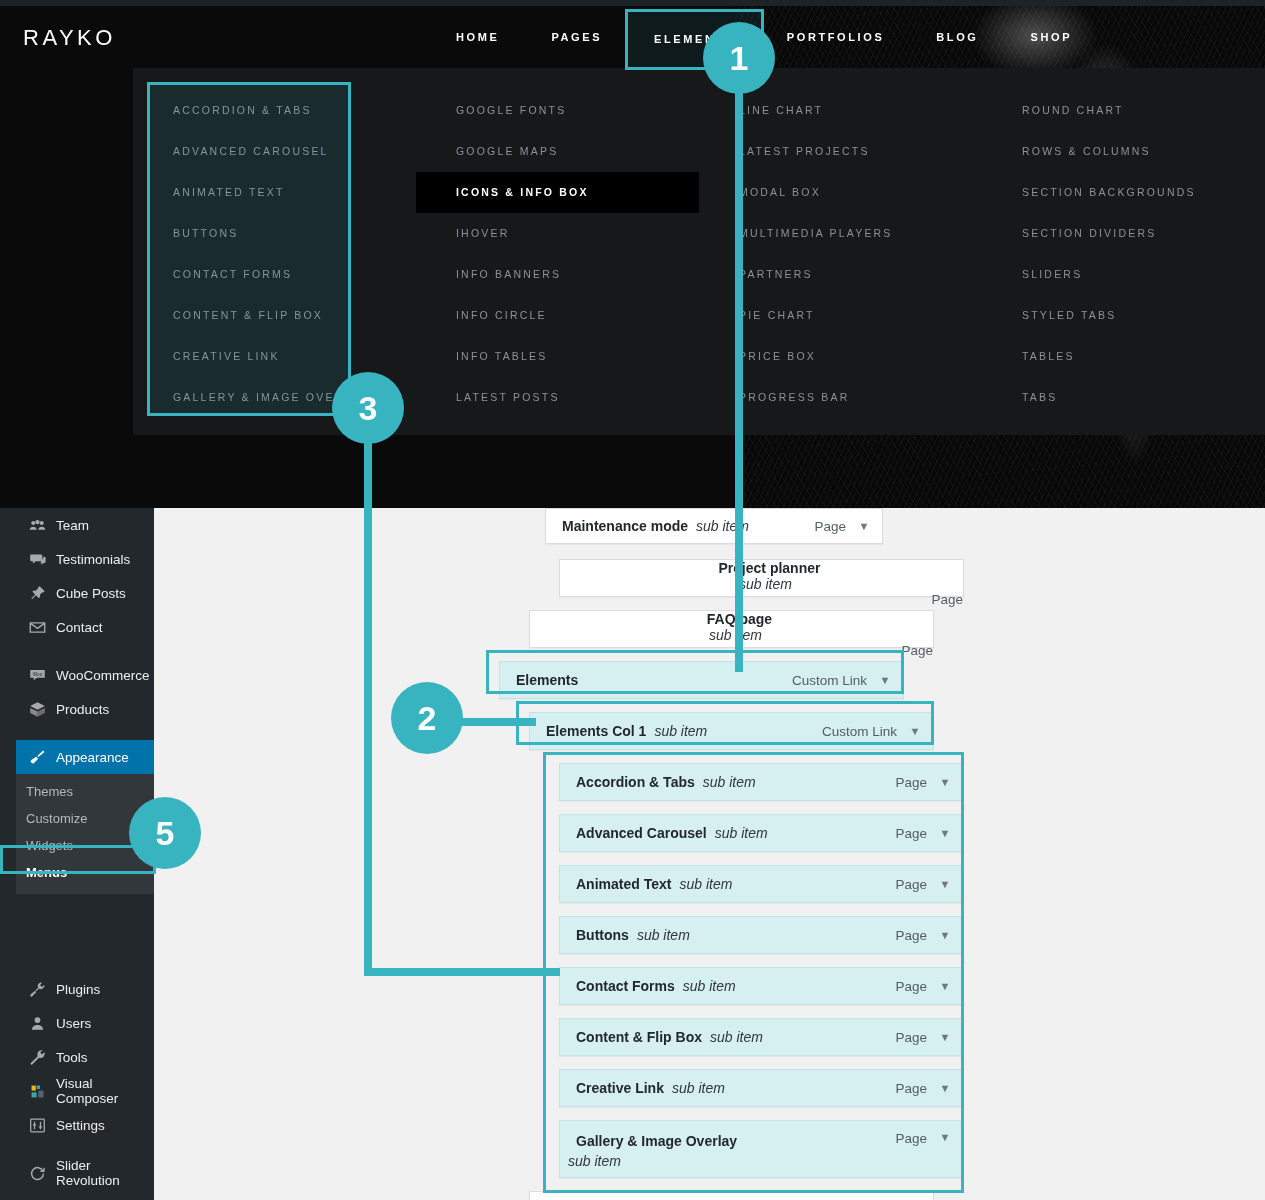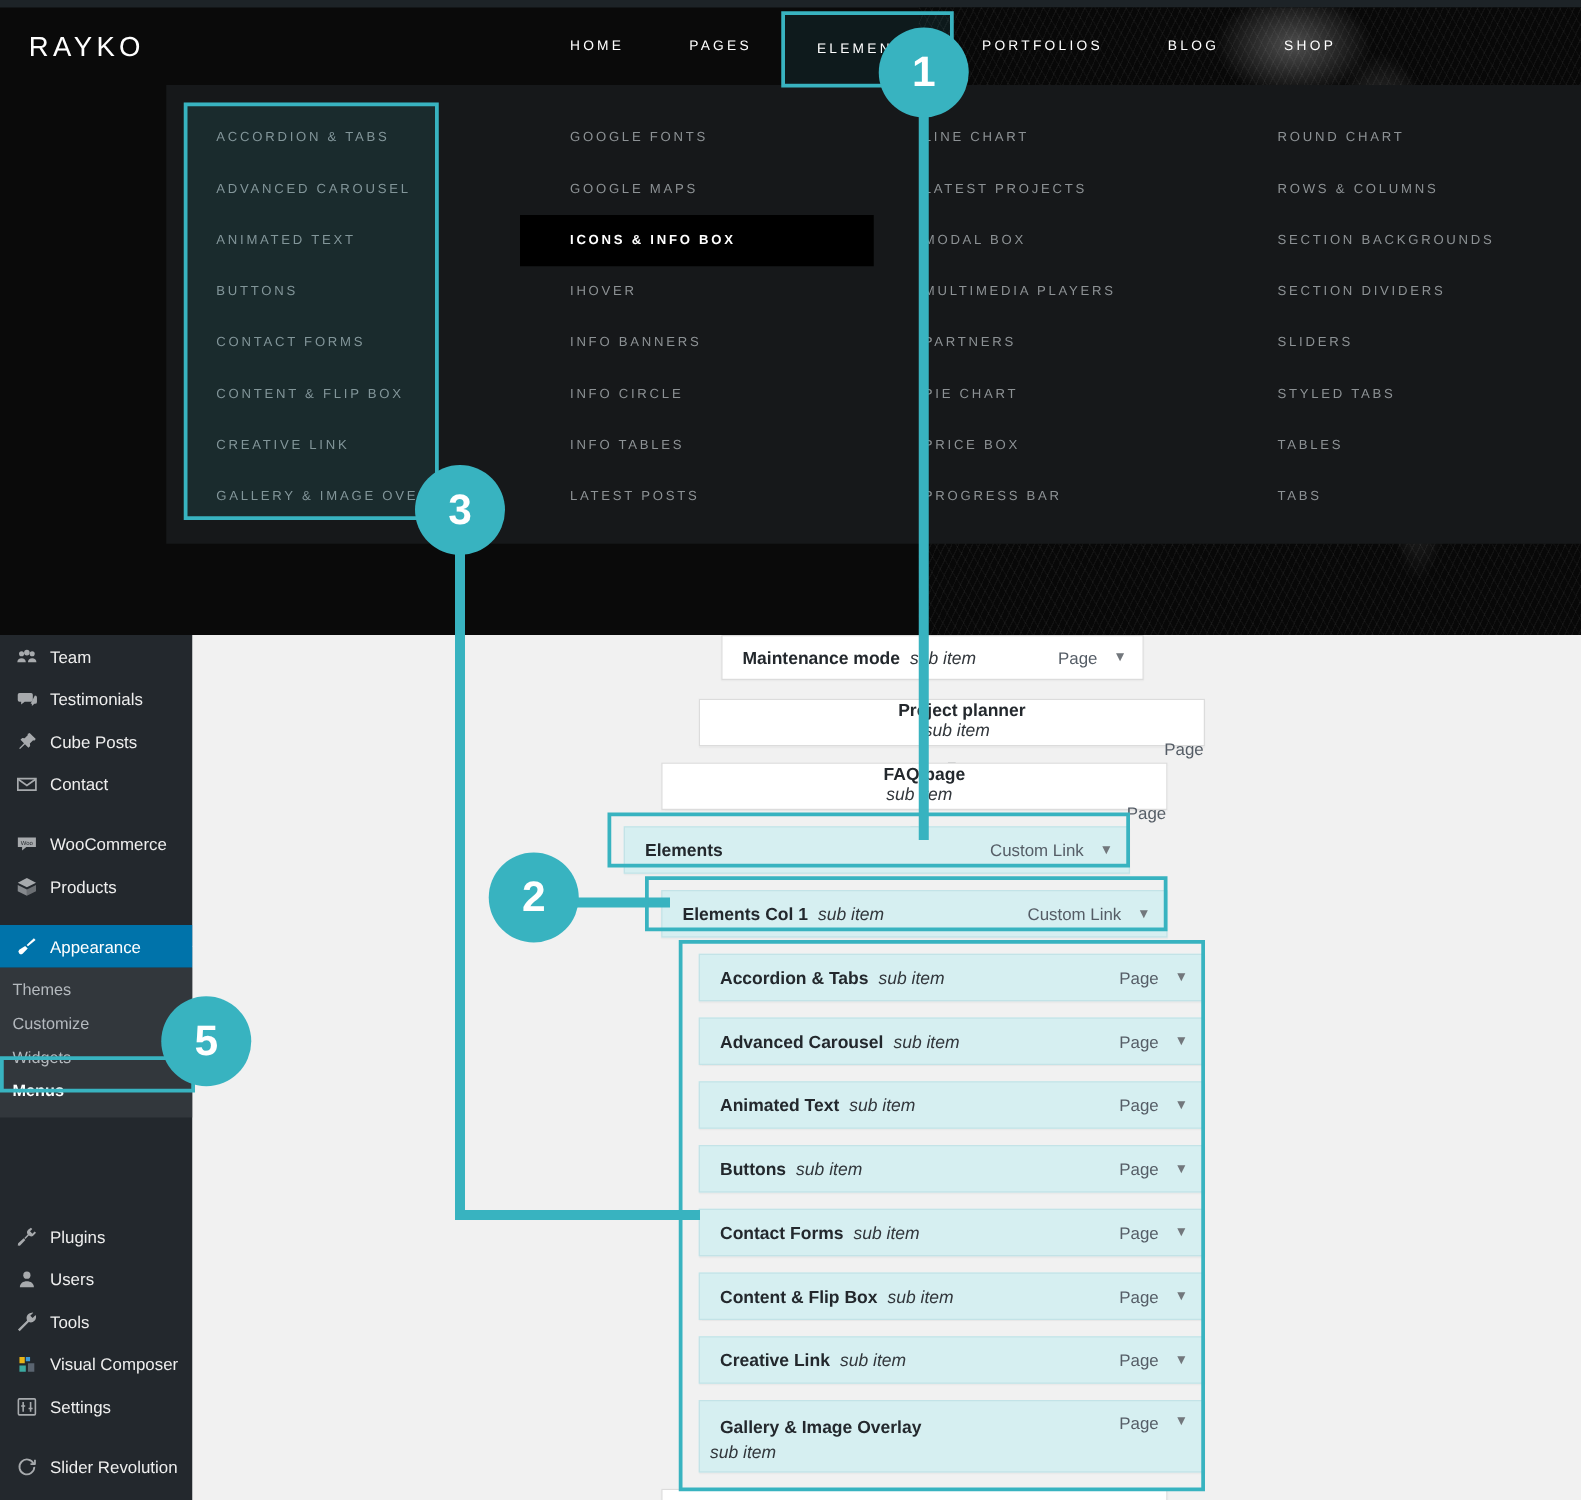--- a/index.html
+++ b/index.html
@@ -44,21 +44,21 @@
   .brand {
     position: absolute; left: 23px; top: 19px;
     color: #ffffff; font-size: 22px; letter-spacing: 3.5px; font-weight: 400;
   }
   .nav-links {
     position: absolute; left: 430px; top: 0; height: 62px;
     display: flex; align-items: center; gap: 0;
   }
   .nav-link {
     color: #ffffff; font-size: 11px; letter-spacing: 2.6px;
-    padding: 0 26px; line-height: 62px; font-weight: 400;
+    padding: 0 26px; line-height: 62px; font-weight: 700;
     white-space: nowrap;
   }
   .nav-link.active-box {
     outline: 3px solid #38b3c0; outline-offset: 0;
     height: 55px; line-height: 55px; margin-top: 4px;
     background: rgba(56,179,192,0.10);
   }
 
   
   .mega {
@@ -83,20 +83,21 @@
   }
 
   
   .wp {
     position: absolute; left: 0; top: 508px; width: 1265px; height: 692px;
     background: #f1f1f1;
   }
   .wp-sidebar {
     position: absolute; left: 0; top: 0; width: 154px; height: 692px;
     background: #23282d;
+    padding-left: 16px;
   }
   .wp-content {
     position: absolute; left: 154px; top: 0; width: 1111px; height: 692px;
     background: #f1f1f1;
   }
 
   .menu-row {
     display: flex; align-items: center; height: 34px; cursor: pointer;
     color: #eeeeee; font-size: 13.5px; padding-left: 9px; position: relative;
   }
@@ -360,21 +361,21 @@
               <rect x="2" y="11.8" width="6" height="6"></rect>
               <rect x="11.6" y="11.8" width="6" height="6"></rect>
             </svg>
         </span>
         <span>Cube Portfolio</span>
       </div>
     </div>
 
     <div class="wp-content">
 
-      <div class="mi-row" style="left:423px; top:0px; width:338px; height:36px;">
+      <div class="mi-row" style="left:391px; top:0px; width:338px; height:36px;">
         <span class="mi-label">Maintenance mode</span>
         <span class="mi-sub">sub item</span>
         <span class="mi-type">Page</span>
         <span class="mi-caret">▼</span>
       </div>
 
       <div class="mi-row" style="left:405px; top:51px; width:405px; height:38px;flex-direction:column;">
         <span class="mi-label">Project planner</span>
         <span class="mi-sub">sub item</span>
         <span class="mi-type">Page</span>

